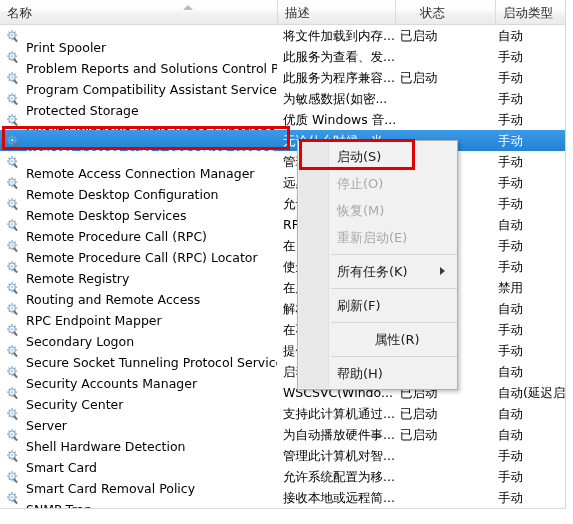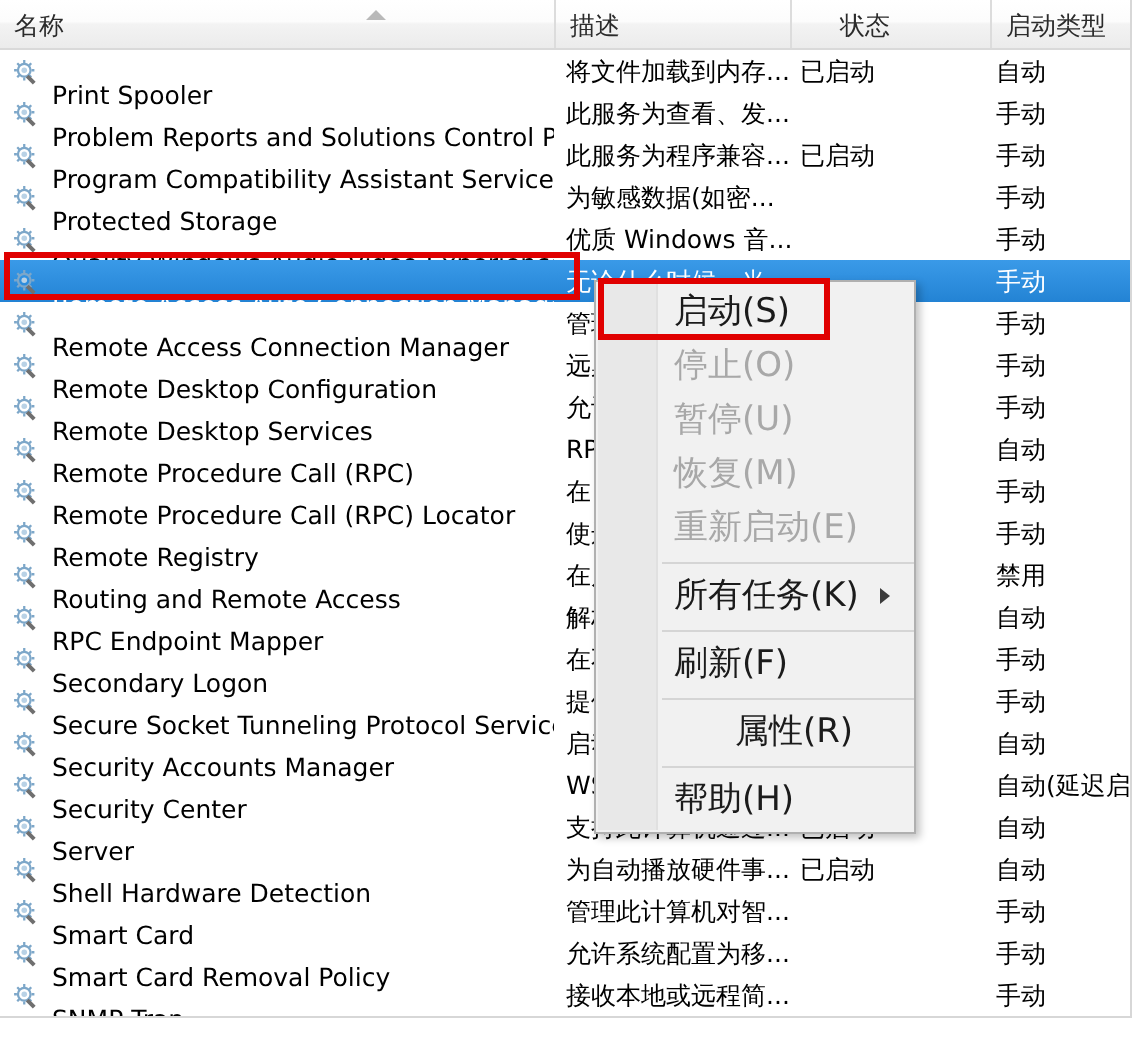--- a/index.html
+++ b/index.html
@@ -158,21 +158,21 @@
     bottom: 1px;
     width: 29px;
     background: #e8e8e8;
     border-right: 1px solid #e0e0e0;
   }
   .ctx-item {
     position: relative;
     height: 27px;
     line-height: 27px;
     padding-left: 39px;
-    font-size: 17px;
+    font-size: 13px;
     color: #1b1b1b;
     white-space: nowrap;
     z-index: 2;
   }
   .ctx-item.disabled { color: #a8a8a8; }
   .ctx-item.bold { font-weight: normal; text-align: center; }
   .ctx-sep {
     position: relative;
     height: 1px;
     margin: 3px 0 3px 33px;
@@ -603,21 +603,20 @@
           <div class="cell startup">手动</div>
         </div>
       </div>
 
   </div>
 
   <div class="ctx-menu" id="ctx-menu">
     <div class="ctx-strip"></div>
   <div class="ctx-item">启动(S)</div>
       <div class="ctx-item disabled">停止(O)</div>
-      <div class="ctx-item disabled">暂停(U)</div>
       <div class="ctx-item disabled">恢复(M)</div>
       <div class="ctx-item disabled">重新启动(E)</div>
       <div class="ctx-sep"></div>
       <div class="ctx-item">所有任务(K)<span class="submenu-arrow"></span></div>
       <div class="ctx-sep"></div>
       <div class="ctx-item">刷新(F)</div>
       <div class="ctx-sep"></div>
       <div class="ctx-item bold">属性(R)</div>
       <div class="ctx-sep"></div>
       <div class="ctx-item">帮助(H)</div>

